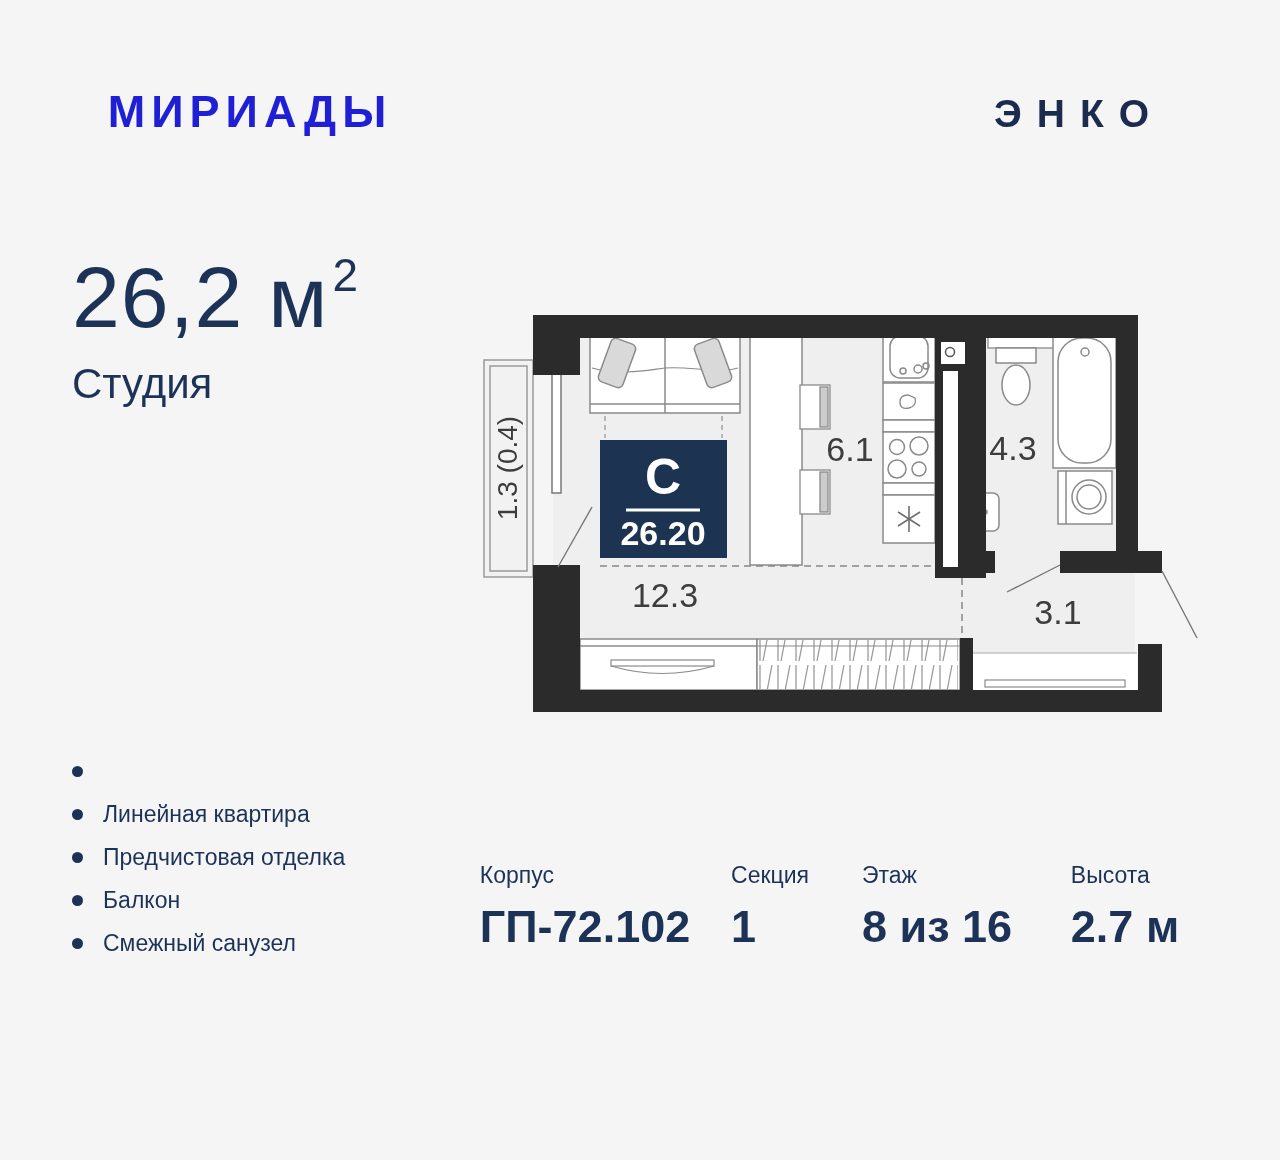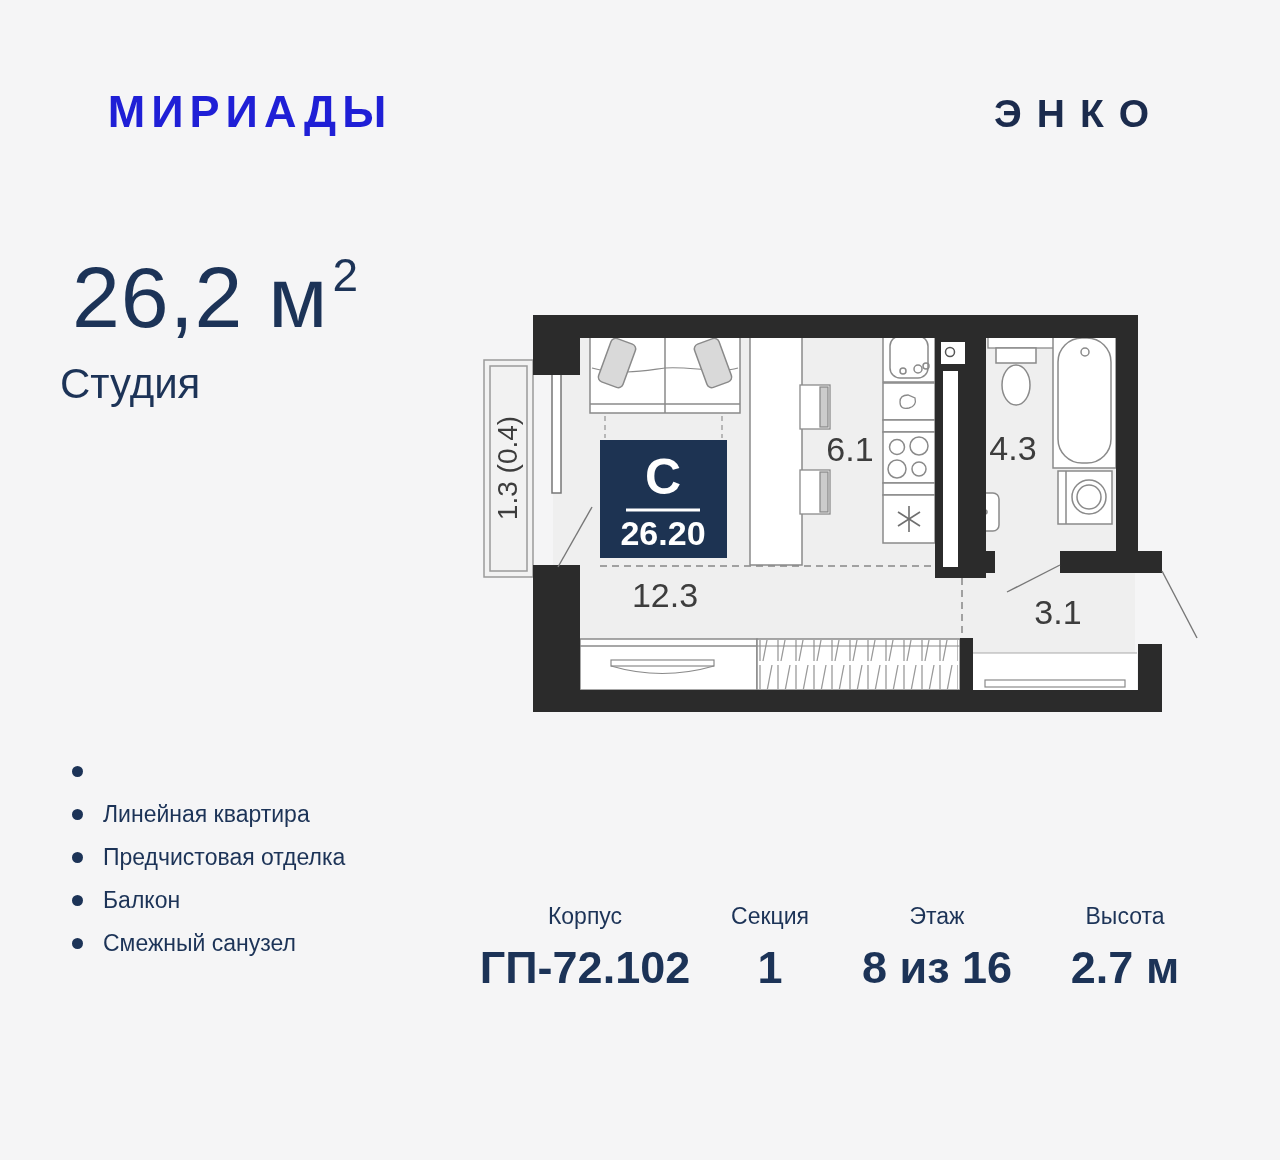--- a/index.html
+++ b/index.html
@@ -12,28 +12,28 @@
     position:absolute;left:60px;top:86px;width:380px;text-align:center;
     font-size:45px;font-weight:700;letter-spacing:6px;color:#1f1fd6;
   }
   .logo-enko{
     position:absolute;left:994px;top:92px;
     font-size:39px;font-weight:700;letter-spacing:15px;color:#1b2b4d;
   }
   
   .area-line{position:absolute;left:72px;top:248px;font-size:86px;font-weight:400;letter-spacing:1px;}
   .area-line sup{font-size:46px;position:relative;top:-6px;left:4px;}
-  .apt-type{position:absolute;left:60px;top:360px;font-size:42px;font-weight:500;}
+  .apt-type{position:absolute;left:72px;top:360px;font-size:42px;font-weight:500;}
   
   .features{position:absolute;left:72px;top:750px;}
   .feature{display:flex;align-items:center;height:43px;}
   .feature .dot{width:11px;height:11px;border-radius:50%;background:#1c3357;margin-right:20px;flex:0 0 auto;}
   .feature .txt{font-size:23px;font-weight:400;}
   
-  .spec-col{position:absolute;top:903px;transform:translateX(-50%);text-align:center;white-space:nowrap;}
+  .spec-col{position:absolute;top:862px;transform:translateX(-50%);white-space:nowrap;}
   .spec-col .lbl{font-size:23px;font-weight:400;margin-bottom:12px;}
   .spec-col .val{font-size:45px;font-weight:600;}
   
   .plan{position:absolute;left:480px;top:300px;width:720px;height:415px;}
   .plan svg{display:block;}
   .plan text{font-family:"Liberation Sans",sans-serif;fill:#3d3d3d;}
   .plan .badge-text{fill:#ffffff;font-weight:700;}
   
   .watermark{position:absolute;left:1150px;top:1072px;width:126px;}
   .wm-cloud{display:block;margin-left:36px;}

